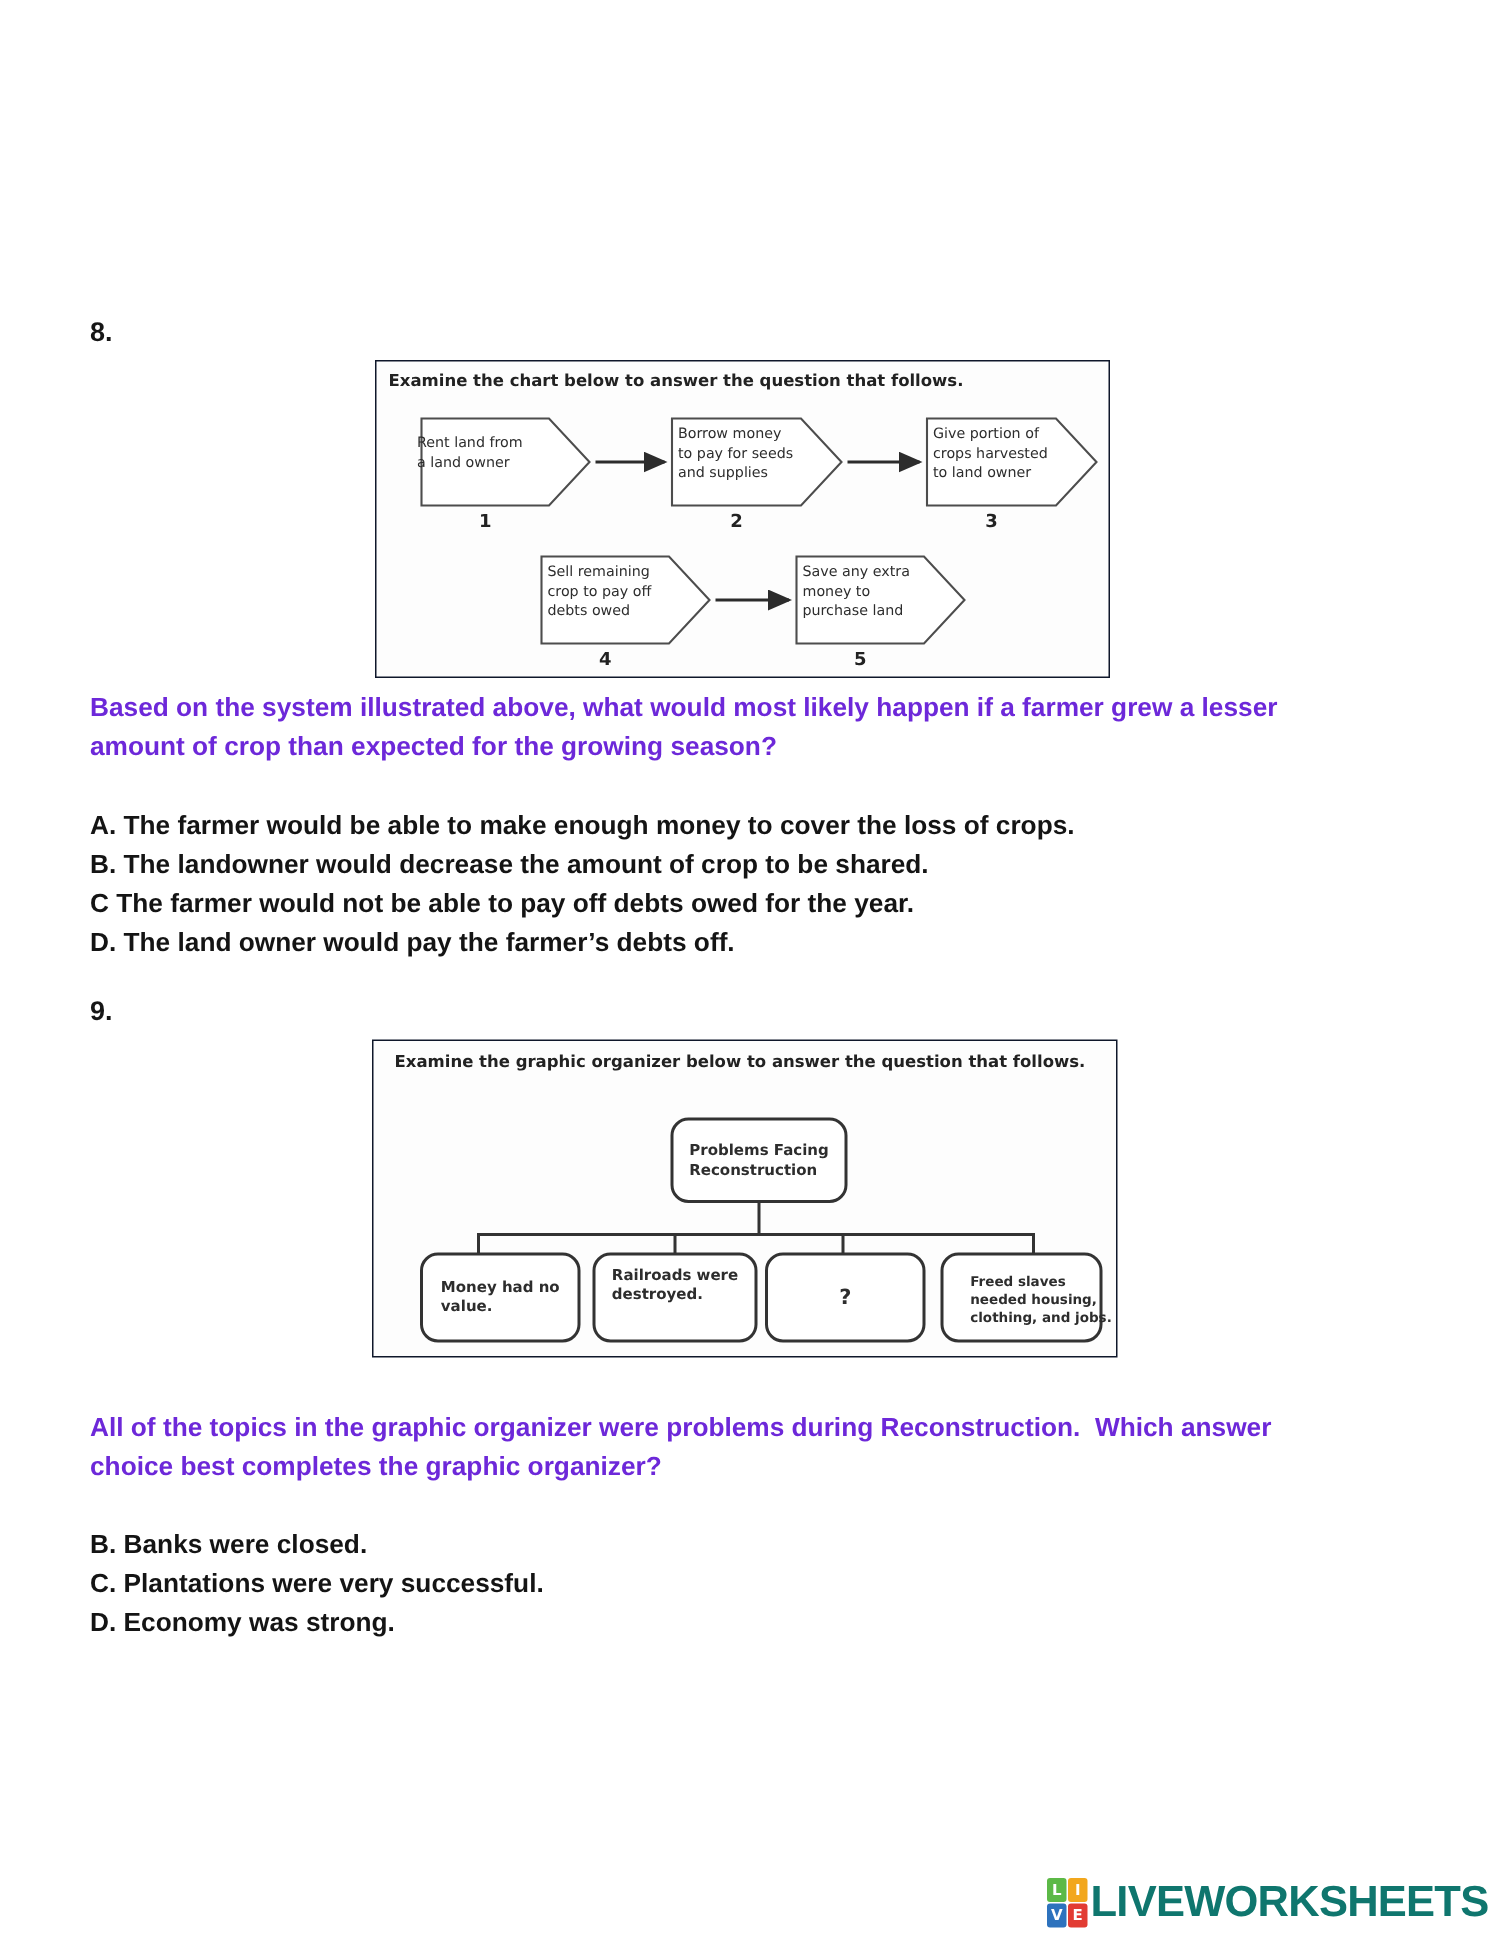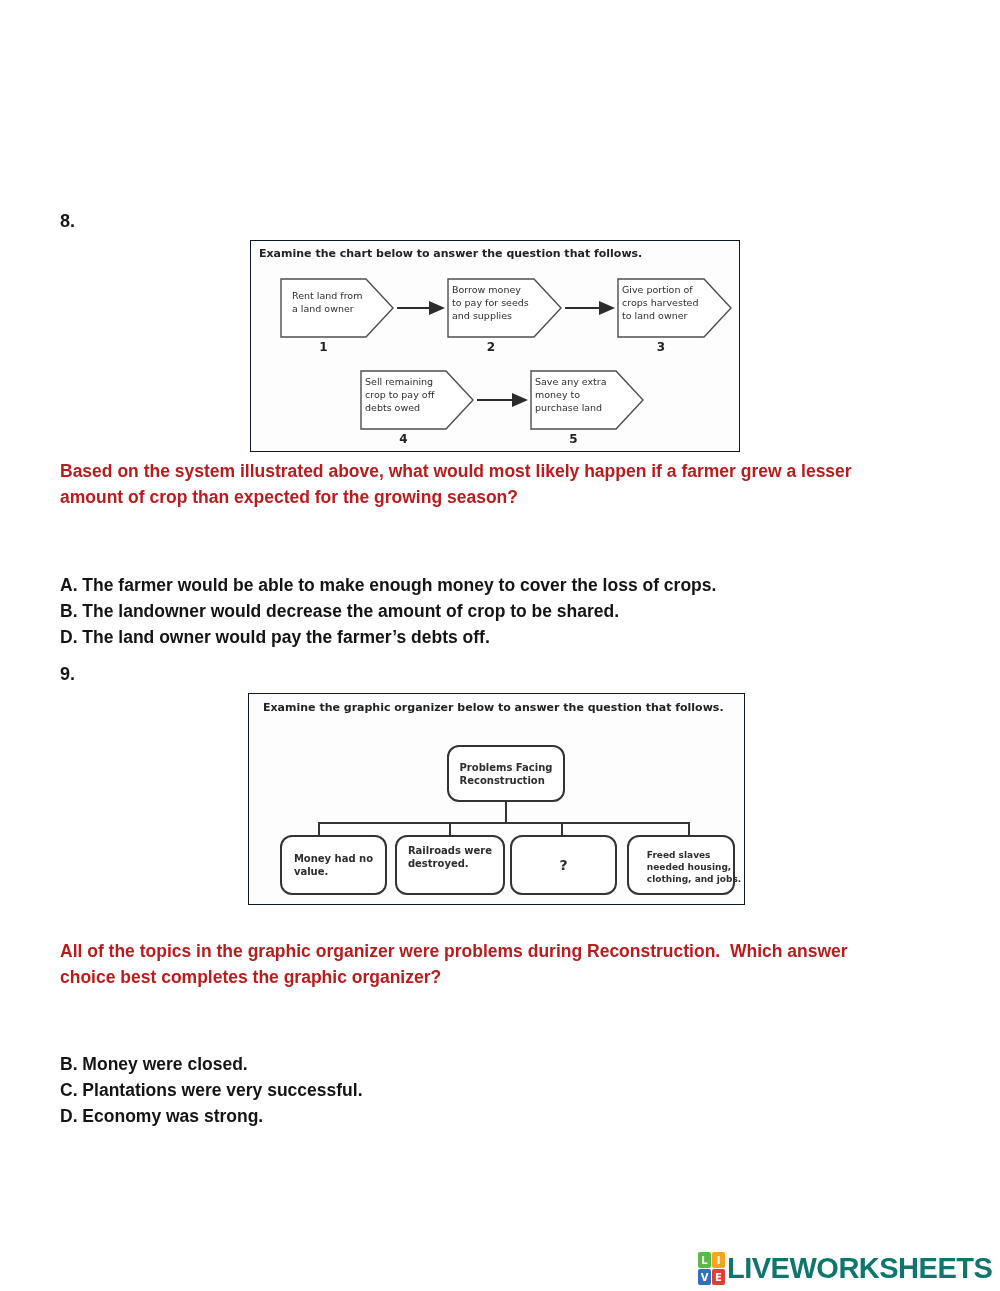--- a/index.html
+++ b/index.html
@@ -67,28 +67,27 @@
   .tree-label.big{font-size:14px;}
   
   .question{
     position:absolute;
     left:60px;
     width:845px;
     margin:0;
     font-size:17.5px;
     font-weight:bold;
     line-height:26px;
-    color:#b91c1c;
+    color:#6d28d9;
     white-space:pre-wrap;
   }
   .options{
     position:absolute;
     left:60px;
     width:845px;
-    margin-top:35px;
   }
   .option{
     font-size:17.5px;
     font-weight:bold;
     line-height:26px;
     color:#141414;
   }
   
   .logo{
     position:absolute;
@@ -143,21 +142,21 @@
       <polygon points="197,38 283,38 310,67 283,96 197,96" fill="#ffffff" stroke="#4d4d4d" stroke-width="1.4"></polygon>
       <polygon points="367,38 453,38 480,67 453,96 367,96" fill="#ffffff" stroke="#4d4d4d" stroke-width="1.4"></polygon>
       <line x1="146" y1="67" x2="192" y2="67" stroke="#2c2c2c" stroke-width="2" marker-end="url(#ah)"></line>
       <line x1="314" y1="67" x2="362" y2="67" stroke="#2c2c2c" stroke-width="2" marker-end="url(#ah)"></line>
 
       <polygon points="110,130 195,130 222,159 195,188 110,188" fill="#ffffff" stroke="#4d4d4d" stroke-width="1.4"></polygon>
       <polygon points="280,130 365,130 392,159 365,188 280,188" fill="#ffffff" stroke="#4d4d4d" stroke-width="1.4"></polygon>
       <line x1="226" y1="159" x2="275" y2="159" stroke="#2c2c2c" stroke-width="2" marker-end="url(#ah)"></line>
     </svg>
 
-    <div class="flow-label" style="left:41px;top:48px;">Rent land from
+    <div class="flow-label" style="left:27px;top:48px;">Rent land from
 a land owner</div>
     <div class="flow-label" style="left:201px;top:42px;">Borrow money
 to pay for seeds
 and supplies</div>
     <div class="flow-label" style="left:371px;top:42px;">Give portion of
 crops harvested
 to land owner</div>
     <div class="flow-label" style="left:114px;top:134px;">Sell remaining
 crop to pay off
 debts owed</div>
@@ -170,20 +169,21 @@
     <div class="flow-num" style="left:367px;top:99px;width:86px;">3</div>
     <div class="flow-num" style="left:110px;top:191px;width:85px;">4</div>
     <div class="flow-num" style="left:280px;top:191px;width:85px;">5</div>
   </div>
 
   <p class="question" style="top:458px;">Based on the system illustrated above, what would most likely happen if a farmer grew a lesser amount of crop than expected for the growing season?</p>
 
   <div class="options" style="top:537px;">
     <div class="option">A. The farmer would be able to make enough money to cover the loss of crops.</div>
     <div class="option">B. The landowner would decrease the amount of crop to be shared.</div>
+    <div class="option">C The farmer would not be able to pay off debts owed for the year.</div>
     <div class="option">D. The land owner would pay the farmer’s debts off.</div>
   </div>
 
   <span class="qnum" style="top:664px;">9.</span>
 
   <div class="scan" style="left:248px;top:693px;width:497px;height:212px;padding-left:34px;">
     <div class="scan-caption" style="left:14px;top:7px;">Examine the graphic organizer below to answer the question that follows.</div>
 
     <svg width="497" height="212" viewBox="0 0 497 212">
 
@@ -210,21 +210,21 @@
 destroyed.</div>
     <div class="tree-label big" style="left:262px;top:142px;width:105px;height:58px;">?</div>
     <div class="tree-label small" style="left:392px;top:142px;width:106px;height:62px;">Freed slaves
 needed housing,
 clothing, and jobs.</div>
   </div>
 
   <p class="question" style="top:938px;">All of the topics in the graphic organizer were problems during Reconstruction.  Which answer choice best completes the graphic organizer?</p>
 
   <div class="options" style="top:1016px;">
-    <div class="option">B. Money were closed.</div>
+    <div class="option">B. Banks were closed.</div>
     <div class="option">C. Plantations were very successful.</div>
     <div class="option">D. Economy was strong.</div>
   </div>
 
   <div class="logo">
     <div class="logo-icon">
       <div class="logo-tile" style="background-color: rgb(92, 185, 71);">L</div>
       <div class="logo-tile" style="background-color: rgb(242, 167, 29);">I</div>
       <div class="logo-tile" style="background-color: rgb(45, 114, 189);">V</div>
       <div class="logo-tile" style="background-color: rgb(226, 60, 51);">E</div>

